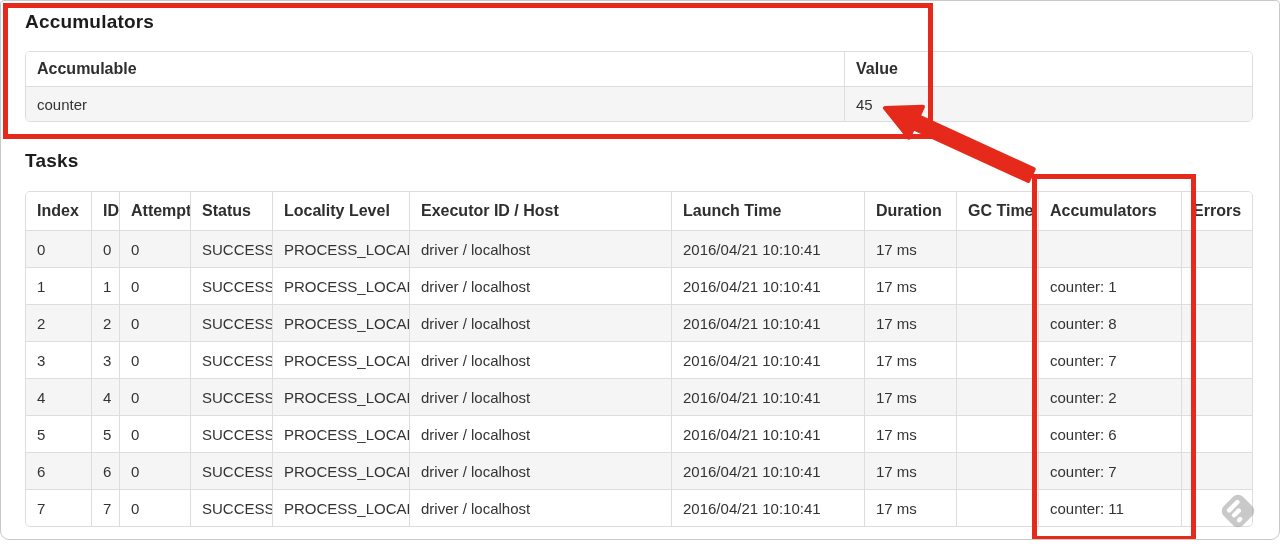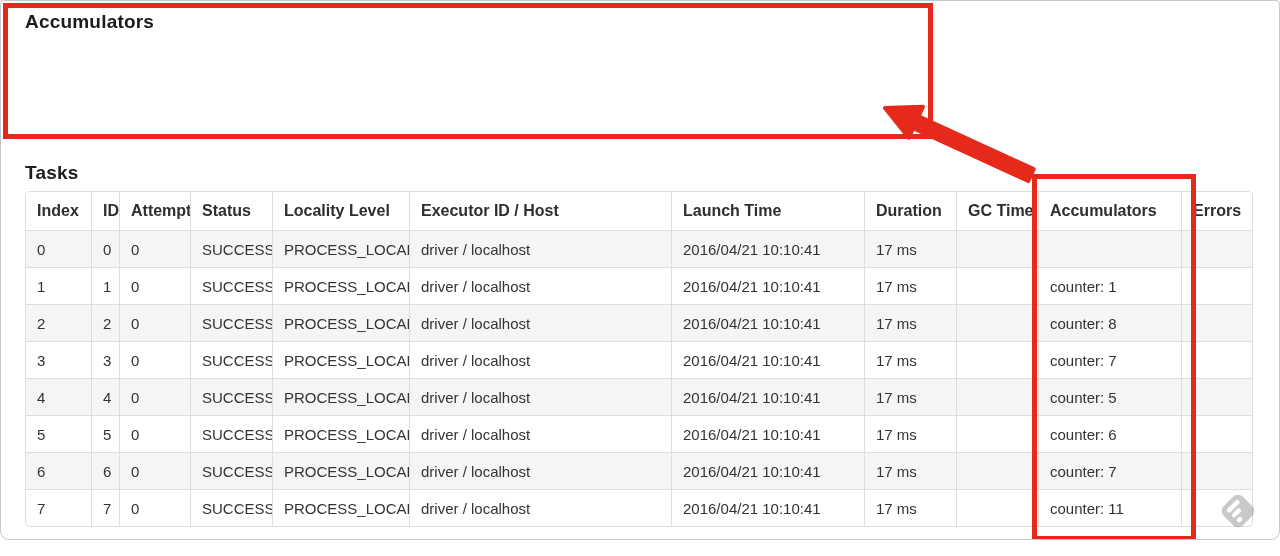--- a/index.html
+++ b/index.html
@@ -6,21 +6,21 @@
   #screen {
     position:relative; width:1280px; height:540px; box-sizing:border-box;
     background:#ffffff; border:1px solid #c9c9c9; border-radius:4px 4px 9px 9px;
     overflow:hidden; font-family:"Liberation Sans", sans-serif; color:#333;
   }
   .section-title {
     position:absolute; left:24px; font-size:19px; font-weight:bold; color:#1c1c1c;
     line-height:23px; letter-spacing:0.2px;
   }
   #acc-title  { top:9px; }
-  #tasks-title{ top:160px; }
+  #tasks-title{ top:148px; }
 
   .tbl-wrap {
     position:absolute; left:24px; width:1228px; box-sizing:border-box;
     border:1px solid #dddddd; border-radius:5px; background:#fff; overflow:hidden;
   }
   #acc-wrap   { top:50px; }
   #tasks-wrap { top:190px; }
 
   table { border-collapse:separate; border-spacing:0; table-layout:fixed; width:1226px; }
   th, td {
@@ -48,20 +48,40 @@
   #anno-arrow-svg { position:absolute; left:0; top:0; z-index:31; pointer-events:none; }
   #watermark-svg  { position:absolute; left:1214px; top:487px; z-index:20; pointer-events:none; }
 </style>
 </head>
 <body>
 
 <div id="screen">
 
   <div id="acc-title" class="section-title">Accumulators</div>
 
+  <div id="acc-wrap" class="tbl-wrap">
+    <table>
+      <colgroup>
+          <col style="width:818px">
+          <col style="width:408px">
+        </colgroup>
+      <thead>
+        <tr>
+          <th>Accumulable</th>
+          <th>Value</th>
+        </tr>
+      </thead>
+      <tbody>
+        <tr>
+          <td>counter</td>
+          <td>45</td>
+        </tr>
+      </tbody>
+    </table>
+  </div>
 
   <div id="tasks-title" class="section-title">Tasks</div>
 
   <div id="tasks-wrap" class="tbl-wrap">
     <table>
       <colgroup>
         <col style="width:65px">
           <col style="width:28px">
           <col style="width:71px">
         <col style="width:82px">
@@ -144,21 +164,21 @@
         <tr>
           <td>4</td>
           <td>4</td>
           <td>0</td>
           <td>SUCCESS</td>
           <td>PROCESS_LOCAL</td>
           <td>driver / localhost</td>
           <td>2016/04/21 10:10:41</td>
           <td>17 ms</td>
           <td></td>
-          <td>counter: 5</td>
+          <td>counter: 2</td>
           <td></td>
         </tr>
         <tr>
           <td>5</td>
           <td>5</td>
           <td>0</td>
           <td>SUCCESS</td>
           <td>PROCESS_LOCAL</td>
           <td>driver / localhost</td>
           <td>2016/04/21 10:10:41</td>

